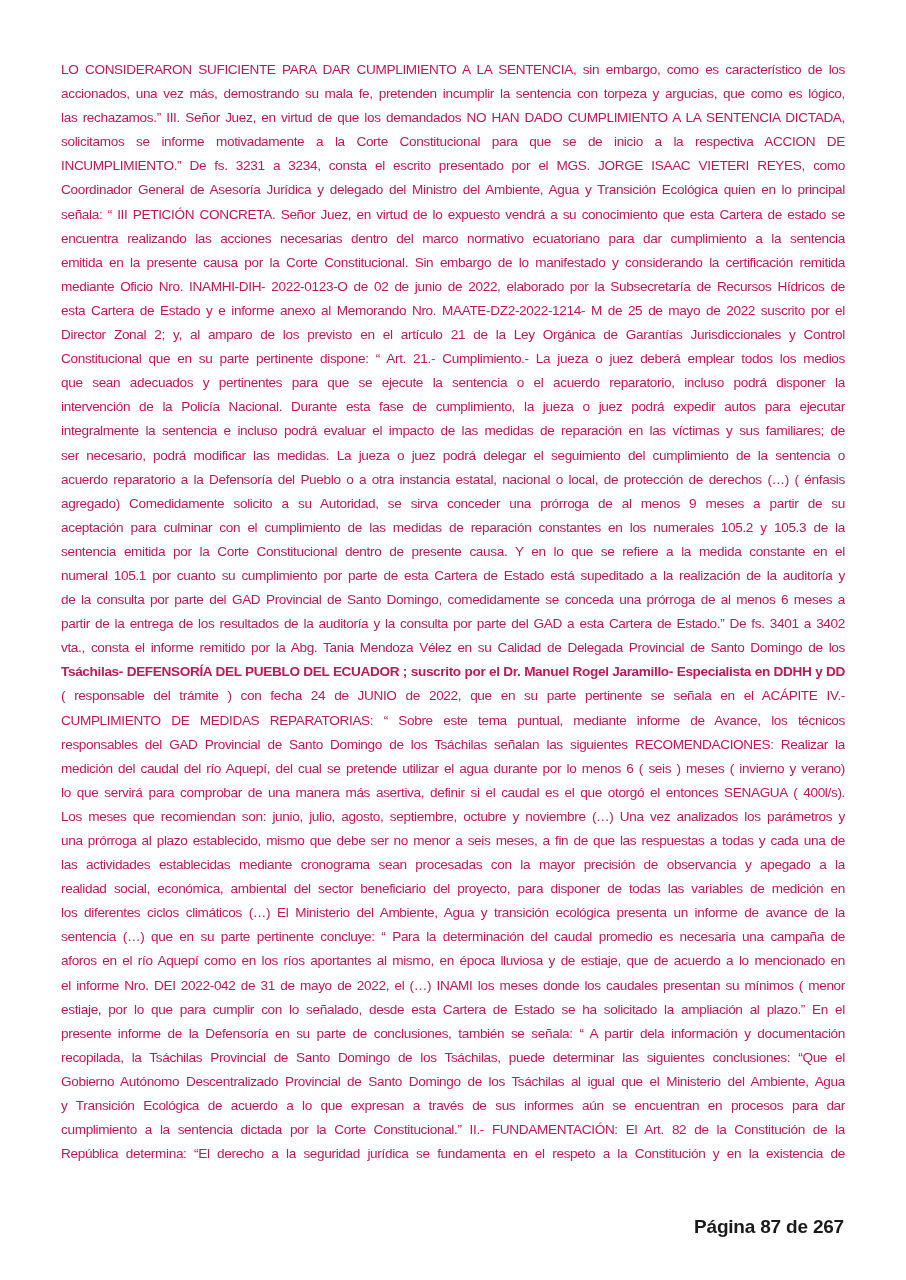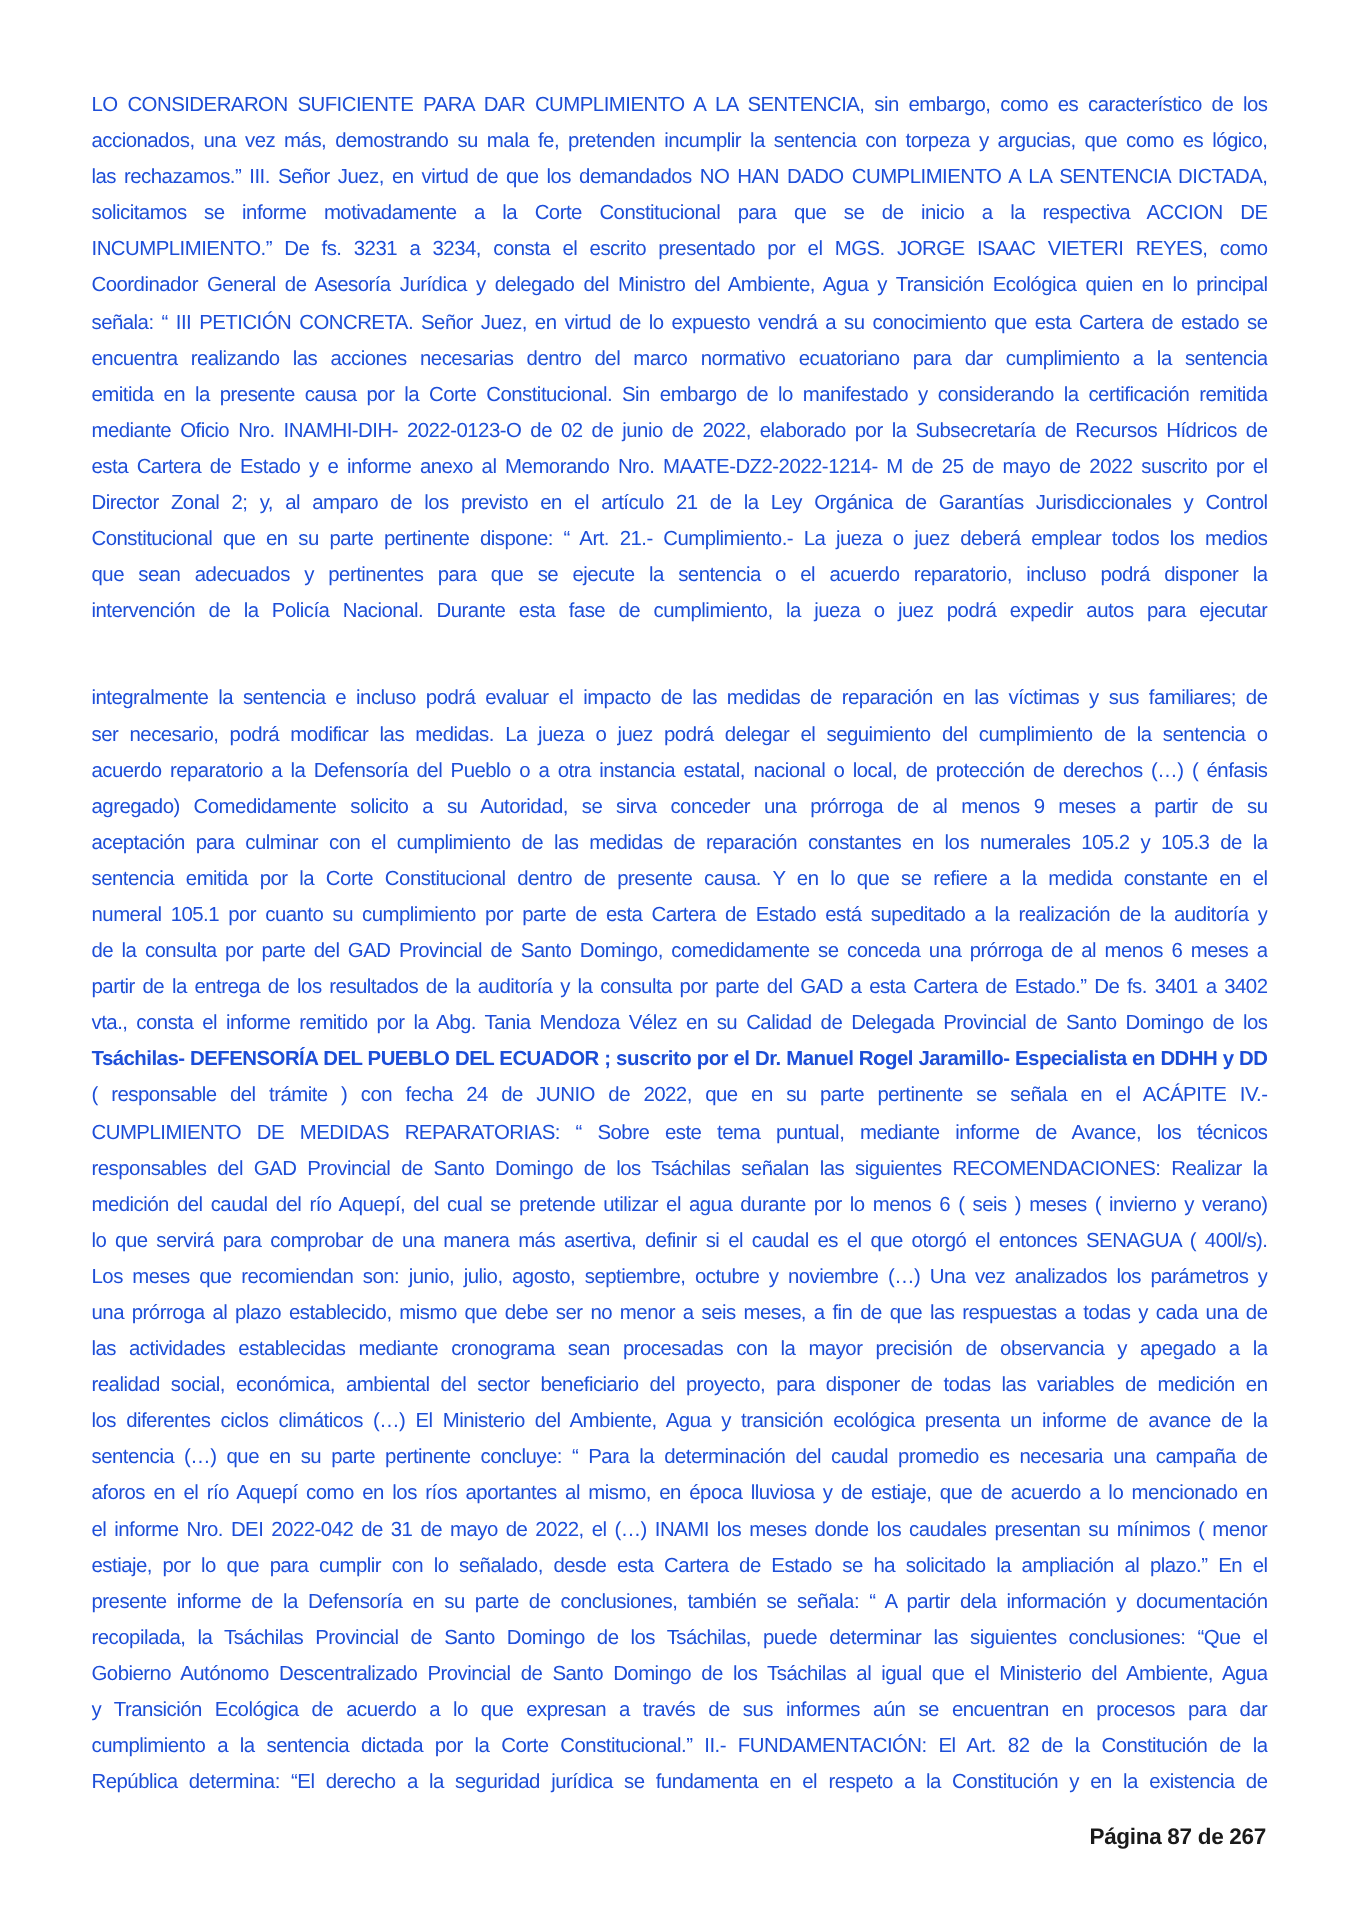--- a/index.html
+++ b/index.html
@@ -6,36 +6,36 @@
   body { width: 906px; height: 1280px; position: relative; overflow: hidden; }
   .page {
     position: absolute; left: 0; top: 0; width: 906px; height: 1280px;
     background: #ffffff;
   }
   .body-text {
     position: absolute; left: 61px; top: 58px; width: 784px;
     font-family: "Liberation Sans", sans-serif;
     font-size: 13.6px;
     line-height: 24.1px;
-    color: #1d4ed8;
+    color: #be185d;
     text-align: justify;
     letter-spacing: -0.35px;
   }
   .line {
     display: block;
     height: 24.1px;
     white-space: nowrap;
     text-align: justify;
     text-align-last: justify;
     overflow: hidden;
   }
   .footer {
     position: absolute; right: 62px; top: 1216px;
     font-family: "Liberation Sans", sans-serif;
-    font-size: 15px; font-weight: bold;
+    font-size: 19px; font-weight: bold;
     color: #1a1a1a;
     letter-spacing: -0.2px;
   }
 </style>
 </head>
 <body>
 
 <div class="page">
   <div class="body-text">
     <span class="line" style="display: block; width: 784px;">LO CONSIDERARON SUFICIENTE PARA DAR CUMPLIMIENTO A LA SENTENCIA, sin embargo, como es característico de los</span>
@@ -46,21 +46,21 @@
     <span class="line" style="display: block; width: 784px;">Coordinador General de Asesoría Jurídica y delegado del Ministro del Ambiente, Agua y Transición Ecológica quien en lo principal</span>
     <span class="line" style="display: block; width: 784px;">señala: “ III PETICIÓN CONCRETA. Señor Juez, en virtud de lo expuesto vendrá a su conocimiento que esta Cartera de estado se</span>
     <span class="line" style="display: block; width: 784px;">encuentra realizando las acciones necesarias dentro del marco normativo ecuatoriano para dar cumplimiento a la sentencia</span>
     <span class="line" style="display: block; width: 784px;">emitida en la presente causa por la Corte Constitucional. Sin embargo de lo manifestado y considerando la certificación remitida</span>
     <span class="line" style="display: block; width: 784px;">mediante Oficio Nro. INAMHI-DIH- 2022-0123-O de 02 de junio de 2022, elaborado por la Subsecretaría de Recursos Hídricos de</span>
     <span class="line" style="display: block; width: 784px;">esta Cartera de Estado y e informe anexo al Memorando Nro. MAATE-DZ2-2022-1214- M de 25 de mayo de 2022 suscrito por el</span>
     <span class="line" style="display: block; width: 784px;">Director Zonal 2; y, al amparo de los previsto en el artículo 21 de la Ley Orgánica de Garantías Jurisdiccionales y Control</span>
     <span class="line" style="display: block; width: 784px;">Constitucional que en su parte pertinente dispone: “ Art. 21.- Cumplimiento.- La jueza o juez deberá emplear todos los medios</span>
     <span class="line" style="display: block; width: 784px;">que sean adecuados y pertinentes para que se ejecute la sentencia o el acuerdo reparatorio, incluso podrá disponer la</span>
     <span class="line" style="display: block; width: 784px;">intervención de la Policía Nacional. Durante esta fase de cumplimiento, la jueza o juez podrá expedir autos para ejecutar</span>
-    <span class="line" style="display: block; width: 784px; margin-top: 34px;">integralmente la sentencia e incluso podrá evaluar el impacto de las medidas de reparación en las víctimas y sus familiares; de</span>
+    <span class="line" style="display: block; width: 784px;">integralmente la sentencia e incluso podrá evaluar el impacto de las medidas de reparación en las víctimas y sus familiares; de</span>
     <span class="line" style="display: block; width: 784px;">ser necesario, podrá modificar las medidas. La jueza o juez podrá delegar el seguimiento del cumplimiento de la sentencia o</span>
     <span class="line" style="display: block; width: 784px;">acuerdo reparatorio a la Defensoría del Pueblo o a otra instancia estatal, nacional o local, de protección de derechos (…) ( énfasis</span>
     <span class="line" style="display: block; width: 784px;">agregado) Comedidamente solicito a su Autoridad, se sirva conceder una prórroga de al menos 9 meses a partir de su</span>
     <span class="line" style="display: block; width: 784px;">aceptación para culminar con el cumplimiento de las medidas de reparación constantes en los numerales 105.2 y 105.3 de la</span>
     <span class="line" style="display: block; width: 784px;">sentencia emitida por la Corte Constitucional dentro de presente causa. Y en lo que se refiere a la medida constante en el</span>
     <span class="line" style="display: block; width: 784px;">numeral 105.1 por cuanto su cumplimiento por parte de esta Cartera de Estado está supeditado a la realización de la auditoría y</span>
     <span class="line" style="display: block; width: 784px;">de la consulta por parte del GAD Provincial de Santo Domingo, comedidamente se conceda una prórroga de al menos 6 meses a</span>
     <span class="line" style="display: block; width: 784px;">partir de la entrega de los resultados de la auditoría y la consulta por parte del GAD a esta Cartera de Estado.” De fs. 3401 a 3402</span>
     <span class="line" style="display: block; width: 784px;">vta., consta el informe remitido por la Abg. Tania Mendoza Vélez en su Calidad de Delegada Provincial de Santo Domingo de los</span>
     <span class="line" style="display: block; width: 784px; font-weight: bold;">Tsáchilas- DEFENSORÍA DEL PUEBLO DEL ECUADOR ; suscrito por el Dr. Manuel Rogel Jaramillo- Especialista en DDHH y DD</span>

